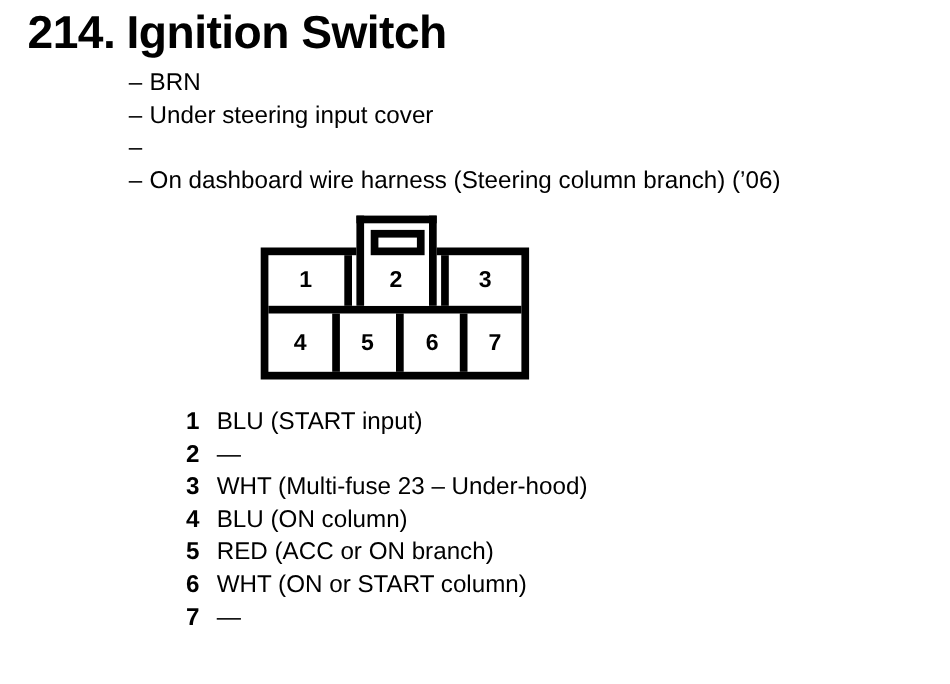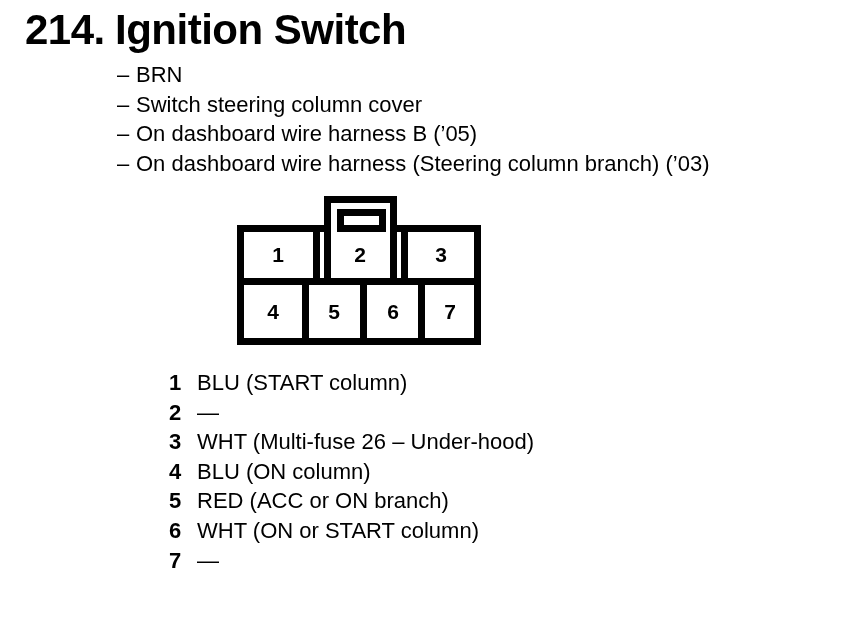--- a/index.html
+++ b/index.html
@@ -117,29 +117,28 @@
     <span class="title-number">214.</span><span>Ignition Switch</span>
   </div>
 
   <div class="notes">
     <div class="note-line">
       <span class="note-dash">–</span>
       <span>BRN</span>
     </div>
     <div class="note-line">
       <span class="note-dash">–</span>
-      <span>Switch steering column cover</span>
+      <span>Under steering input cover</span>
     </div>
     <div class="note-line">
       <span class="note-dash">–</span>
-      <span>On dashboard wire harness B (’05)</span>
     </div>
     <div class="note-line">
       <span class="note-dash">–</span>
-      <span>On dashboard wire harness (Steering column branch) (’03)</span>
+      <span>On dashboard wire harness (Steering column branch) (’06)</span>
     </div>
   </div>
 
   <div class="connector">
     <div class="conn-tab-outer"></div>
     <div class="conn-tab-inner"></div>
     <div class="conn-body"></div>
     <div class="conn-row-divider"></div>
     <div class="conn-vdiv-top left"></div>
     <div class="conn-vdiv-top right"></div>
@@ -151,29 +150,29 @@
     <span class="conn-cell-label cl3">3</span>
     <span class="conn-cell-label cl4">4</span>
     <span class="conn-cell-label cl5">5</span>
     <span class="conn-cell-label cl6">6</span>
     <span class="conn-cell-label cl7">7</span>
   </div>
 
   <div class="pins">
     <div class="pin-row">
       <span class="pin-number">1</span>
-      <span class="pin-desc">BLU (START column)</span>
+      <span class="pin-desc">BLU (START input)</span>
     </div>
     <div class="pin-row">
       <span class="pin-number">2</span>
       <span class="pin-desc">—</span>
     </div>
     <div class="pin-row">
       <span class="pin-number">3</span>
-      <span class="pin-desc">WHT (Multi-fuse 26 – Under-hood)</span>
+      <span class="pin-desc">WHT (Multi-fuse 23 – Under-hood)</span>
     </div>
     <div class="pin-row">
       <span class="pin-number">4</span>
       <span class="pin-desc">BLU (ON column)</span>
     </div>
     <div class="pin-row">
       <span class="pin-number">5</span>
       <span class="pin-desc">RED (ACC or ON branch)</span>
     </div>
     <div class="pin-row">

